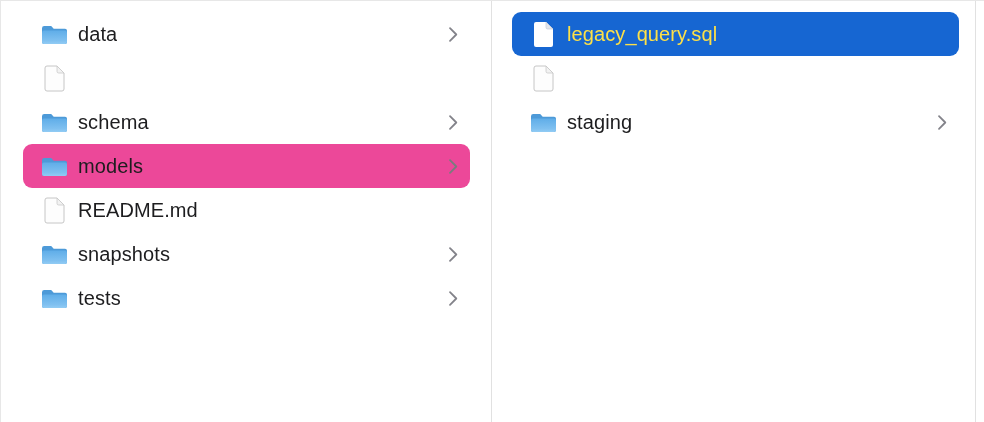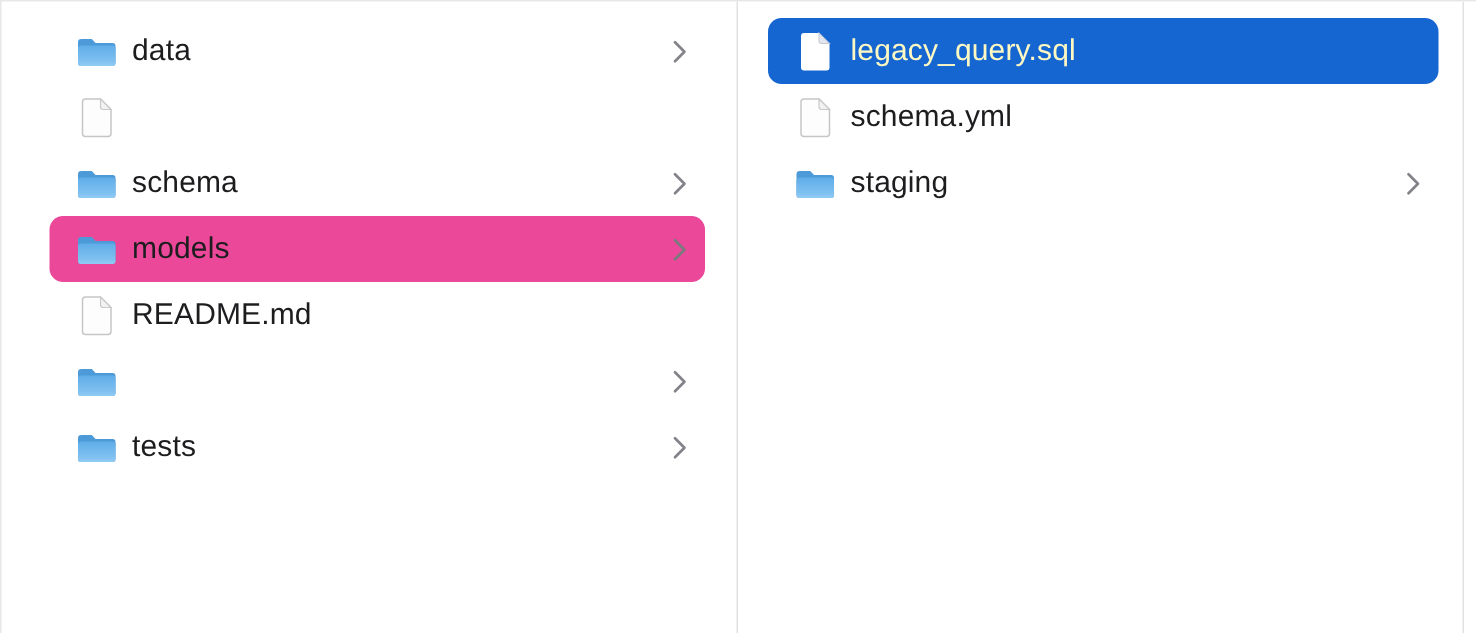--- a/index.html
+++ b/index.html
@@ -14,21 +14,21 @@
     border-top: 1px solid #e7e7e7;
     border-left: 1px solid #e7e7e7;
     display: flex;
     overflow: hidden;
   }
 
   .column {
     padding-top: 11px;
     height: 100%;
   }
-  .column-1 { width: 491px; border-right: 1px solid #e1e1e1; padding-left: 10px; }
+  .column-1 { width: 491px; border-right: 1px solid #e1e1e1; }
   .column-2 { width: 484px; border-right: 1px solid #e1e1e1; }
   .column-3 { flex: 1; background: #ffffff; }
 
   .row {
     height: 44px;
     display: flex;
     align-items: center;
     border-radius: 9px;
     padding-left: 18px;
     padding-right: 12px;
@@ -49,21 +49,21 @@
   }
 
   .label {
     margin-left: 10px;
     font-size: 20px;
     color: #1d1d1f;
     white-space: nowrap;
     overflow: hidden;
     letter-spacing: 0.1px;
   }
-  .row.selected-blue .label { color: #fef9c3; }
+  .row.selected-blue .label { color: #fde047; }
 
   .chevron {
     margin-left: auto;
     display: flex;
     align-items: center;
     flex: 0 0 auto;
   }
 </style>
 </head>
 <body>
@@ -148,20 +148,21 @@
       <span class="label">README.md</span>
     </div>
 
     <div class="row">
       <span class="icon-box">
         <svg width="27" height="21" viewBox="0 0 27 21">
             <path d="M1 4.2 Q1 2 3.2 2 h7 l2.5 2.7 H24 q2 0 2 2 V18 q0 2-2 2 H3 q-2 0-2-2 Z" fill="#4d9ad8"></path>
             <rect x="1" y="6.4" width="25" height="13.6" rx="2" fill="url(#folderBody)"></rect>
           </svg>
       </span>
+      <span class="label">snapshots</span>
       <span class="chevron">
         <svg width="10" height="17" viewBox="0 0 10 17">
             <path d="M2 2.2 L8.3 8.5 L2 14.8" stroke="#83838a" stroke-width="1.8" fill="none" stroke-linecap="round" stroke-linejoin="round"></path>
           </svg>
       </span>
     </div>
 
     <div class="row">
       <span class="icon-box">
         <svg width="27" height="21" viewBox="0 0 27 21">
@@ -191,21 +192,20 @@
       <span class="label">legacy_query.sql</span>
     </div>
 
     <div class="row">
       <span class="icon-box">
         <svg width="21" height="27" viewBox="0 0 21 27">
             <path d="M1 3 Q1 1 3 1 h10 l7 7 v16 q0 2-2 2 H3 q-2 0-2-2 Z" fill="#fdfdfd" stroke="#c6c6c6" stroke-width="1"></path>
             <path d="M13 1 l7 7 h-5.4 Q13 8 13 6.4 Z" fill="#f2f2f2" stroke="#c9c9c9" stroke-width="0.8"></path>
           </svg>
       </span>
-      <span class="label">schema.yml</span>
     </div>
 
     <div class="row">
       <span class="icon-box">
         <svg width="27" height="21" viewBox="0 0 27 21">
             <path d="M1 4.2 Q1 2 3.2 2 h7 l2.5 2.7 H24 q2 0 2 2 V18 q0 2-2 2 H3 q-2 0-2-2 Z" fill="#4d9ad8"></path>
             <rect x="1" y="6.4" width="25" height="13.6" rx="2" fill="url(#folderBody)"></rect>
           </svg>
       </span>
       <span class="label">staging</span>

